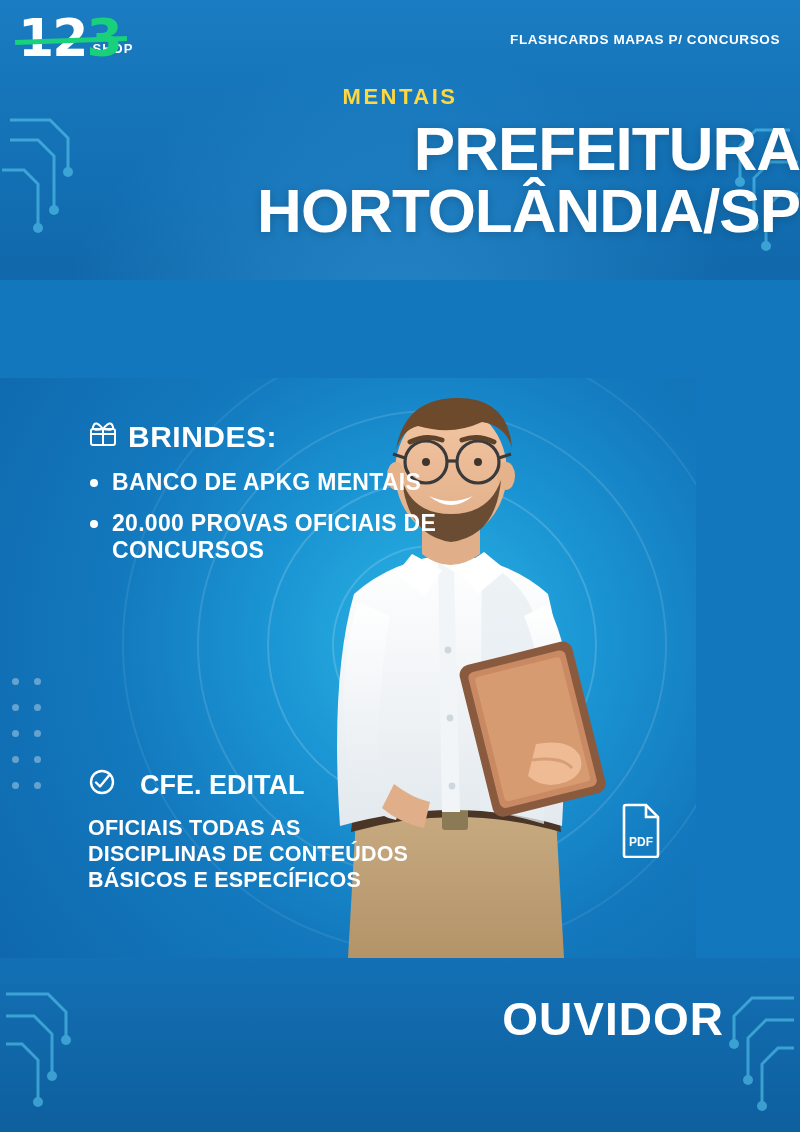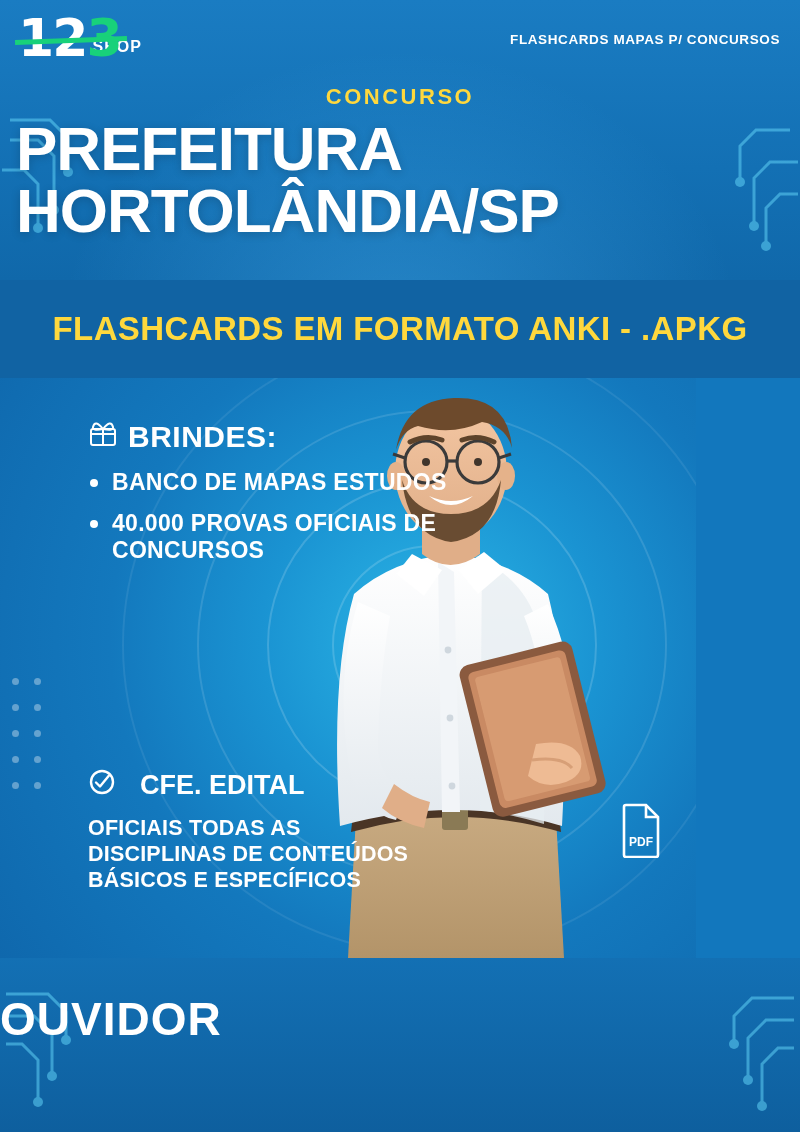--- a/index.html
+++ b/index.html
@@ -42,36 +42,36 @@
     letter-spacing:-2px;
     color:#ffffff;
     position:relative;
   }
   .logo-num .g { color:#18d17a; }
   .logo-strike {
     position:absolute; left:-3px; top:20px; width:112px; height:5px;
     background:#18d17a; transform:rotate(-2deg);
   }
   .logo-shop {
-    font-size:16px; font-weight:bold; color:#ffffff; letter-spacing:1px;
+    font-size:13px; font-weight:bold; color:#ffffff; letter-spacing:1px;
     margin-left:-28px; margin-bottom:2px;
   }
 
   .kicker-right {
     position:absolute; right:20px; top:32px; z-index:6;
     color:#ffffff; font-size:13.5px; font-weight:bold; letter-spacing:.6px;
     font-family:"Liberation Sans", sans-serif;
   }
 
   .concurso-label {
     position:absolute; top:84px; left:0; width:800px; text-align:center; z-index:6;
     color:#ffd83d; font-size:22px; font-weight:bold; letter-spacing:2.5px;
   }
   .title-main {
-    position:absolute; top:118px; left:0; width:800px; text-align:left; z-index:6;
+    position:absolute; top:118px; left:0; width:800px; text-align:right; z-index:6;
     color:#ffffff; font-weight:bold; font-size:62px; line-height:62px;
     letter-spacing:-1px;
     text-shadow:0 2px 10px rgba(0,0,0,.18);
     padding-left:16px;
   }
   .title-main .l2{ display:block; font-size:62px; }
 
   
   .strip {
     position:absolute; left:0; top:280px; width:800px; height:98px;
@@ -142,21 +142,21 @@
     position:absolute; right:32px; bottom:96px; z-index:6;
   }
 
   
   .bottom {
     position:absolute; left:0; top:958px; width:800px; height:174px;
     background:linear-gradient(180deg,#1370b4 0%, #0e5f9e 100%);
     overflow:hidden;
   }
   .bottom-title {
-    position:absolute; left:0; top:34px; width:724px; text-align:left;
+    position:absolute; left:0; top:34px; width:724px; text-align:right;
     color:#ffffff; font-size:46px; font-weight:bold; letter-spacing:1px;
   }
 
   .circuit { position:absolute; opacity:.55; }
   .circuit svg { display:block; }
 </style>
 </head>
 <body>
 
 <div class="poster">
@@ -187,31 +187,28 @@
     <div class="logo">
       <div class="logo-num">
         <span>12<span class="g">3</span></span>
         <span class="logo-strike"></span>
       </div>
       <div class="logo-shop">SHOP</div>
     </div>
 
     <div class="kicker-right">FLASHCARDS MAPAS P/ CONCURSOS</div>
 
-    <div class="concurso-label">CONCURSO</div>
+    <div class="concurso-label">MENTAIS</div>
 
     <div class="title-main">
       <span>PREFEITURA</span>
       <span class="l2">HORTOLÂNDIA/SP</span>
     </div>
   </div>
 
-  <div class="strip">
-    <div class="strip-text">FLASHCARDS EM FORMATO ANKI - .APKG</div>
-  </div>
 
   <div class="main">
 
     <div class="rings">
       <span class="ring r1"></span>
       <span class="ring r2"></span>
       <span class="ring r3"></span>
       <span class="ring r4"></span>
     </div>
 
@@ -312,22 +309,22 @@
             <rect x="3" y="11" width="24" height="16" rx="2"></rect>
             <path d="M3 16 h24"></path>
             <path d="M15 11 v16"></path>
             <path d="M15 11 q-8 -10 -10 -2 q-1 4 10 2 z"></path>
             <path d="M15 11 q8 -10 10 -2 q1 4 -10 2 z"></path>
           </svg>
         </span>
         <span>BRINDES:</span>
       </div>
       <ul class="brindes-list">
-        <li>BANCO DE MAPAS ESTUDOS</li>
-        <li>40.000 PROVAS OFICIAIS DE CONCURSOS</li>
+        <li>BANCO DE APKG MENTAIS</li>
+        <li>20.000 PROVAS OFICIAIS DE CONCURSOS</li>
       </ul>
     </div>
 
     <div class="cfe">
       <div class="cfe-head">
         <span>
           <svg width="28" height="28" viewBox="0 0 28 28" fill="none" stroke="#ffffff" stroke-width="2.4">
             <circle cx="14" cy="14" r="11"></circle>
             <path d="M8 14.5 l4 4 l9 -11" stroke-linecap="round" stroke-linejoin="round"></path>
           </svg>

